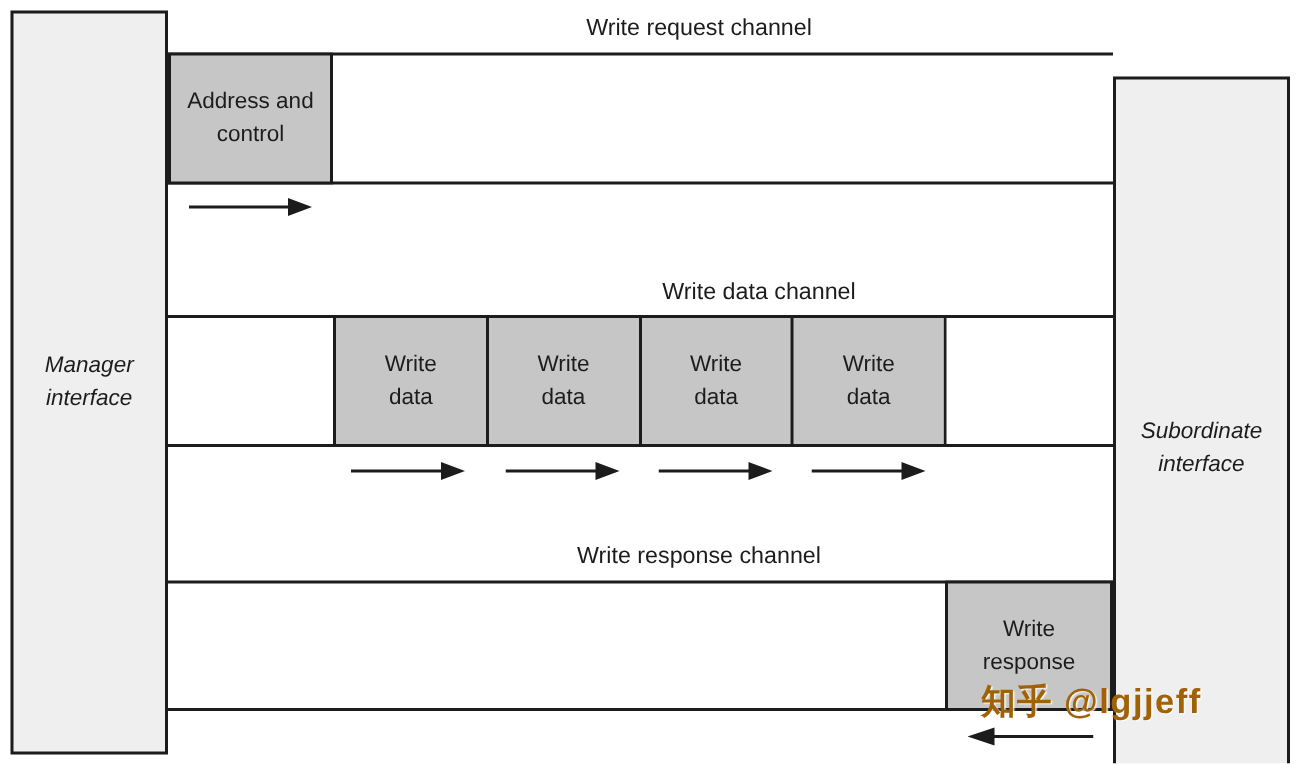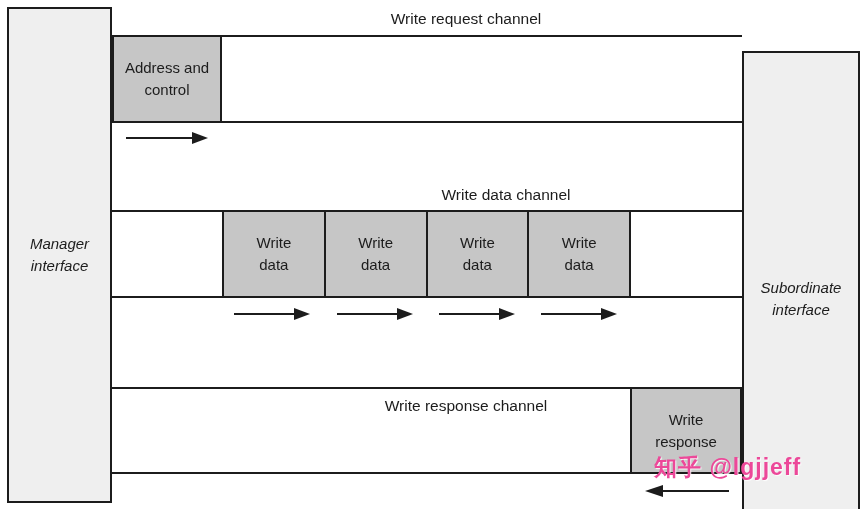--- a/index.html
+++ b/index.html
@@ -54,21 +54,21 @@
   .channel-label {
     position: absolute;
     left: 112px;
     width: 708px;
     text-align: center;
     font-size: 15.5px;
     z-index: 2;
   }
   .channel-label.c1 { top: 10px; }
   .channel-label.c2 { top: 186px; padding-left: 40px; }
-  .channel-label.c3 { top: 362px; margin-top: 35px; }
+  .channel-label.c3 { top: 362px; }
   .chan-box {
     position: absolute;
     background: #c6c6c6;
     border: 2px solid #1c1c1c;
     box-sizing: border-box;
     display: flex;
     align-items: center;
     justify-content: center;
     text-align: center;
     z-index: 2;
@@ -106,21 +106,21 @@
   .arrow.d3  { left: 439px; top: 306px; }
   .arrow.d4  { left: 541px; top: 306px; }
   .arrow.rsp { left: 645px; top: 483px; }
   .watermark {
     position: absolute;
     left: 654px;
     top: 452px;
     font-size: 23px;
     font-weight: bold;
     letter-spacing: 1px;
-    color: #ec4899;
+    color: #a16207;
     text-shadow: 1px 1px 1px rgba(255,255,255,0.9);
     z-index: 4;
     white-space: nowrap;
   }
 </style>
 </head>
 <body>
 
 <div class="diagram">
 

